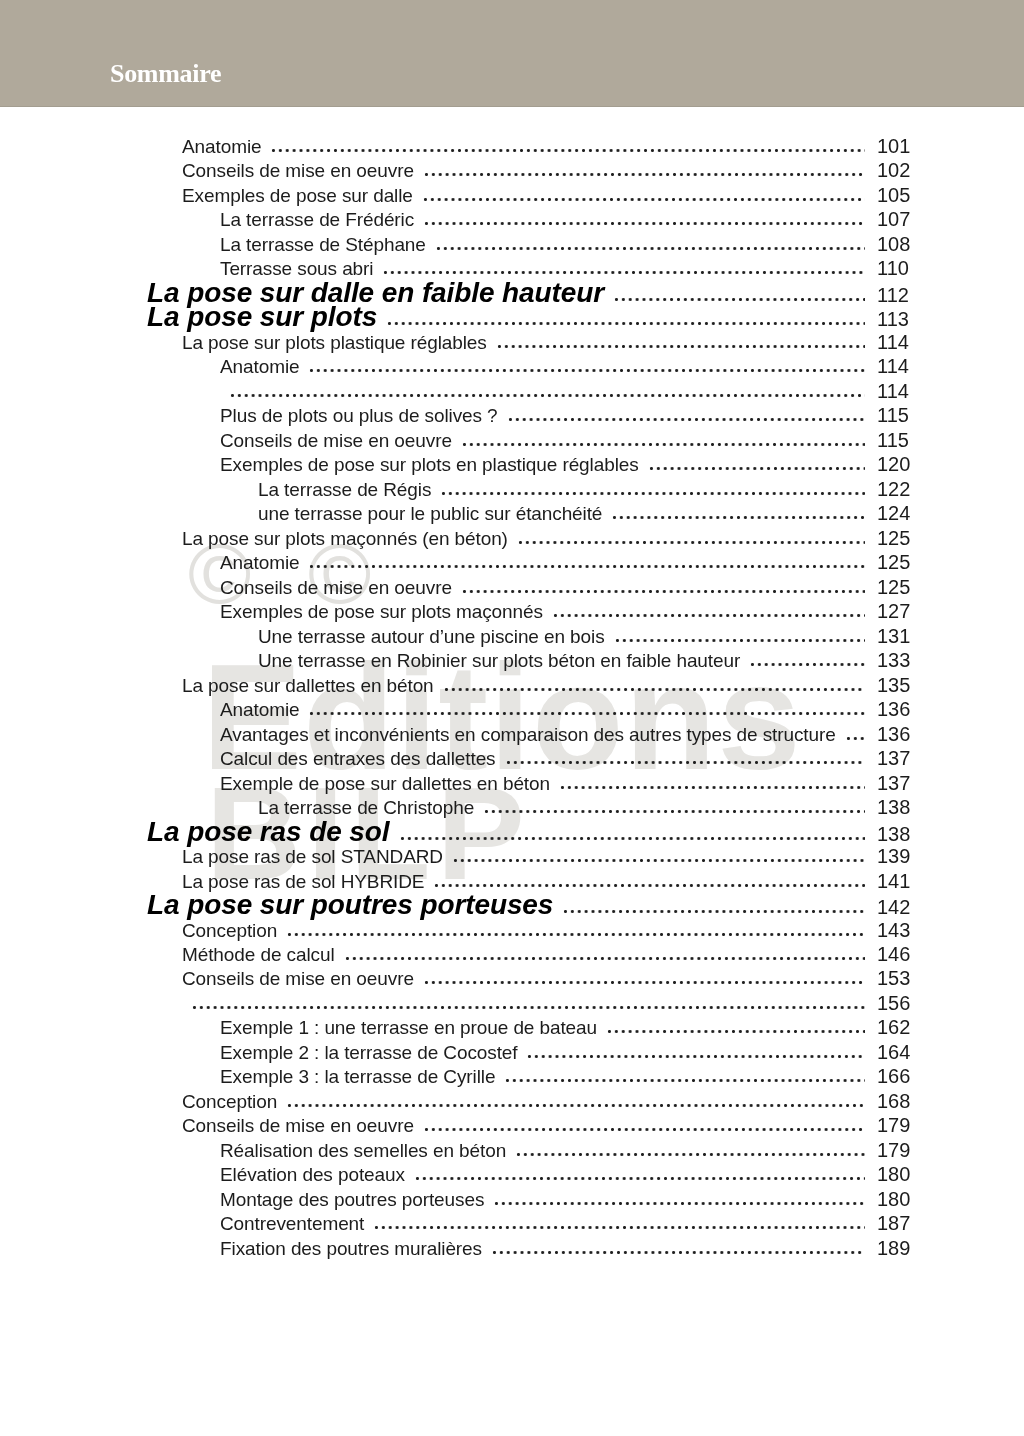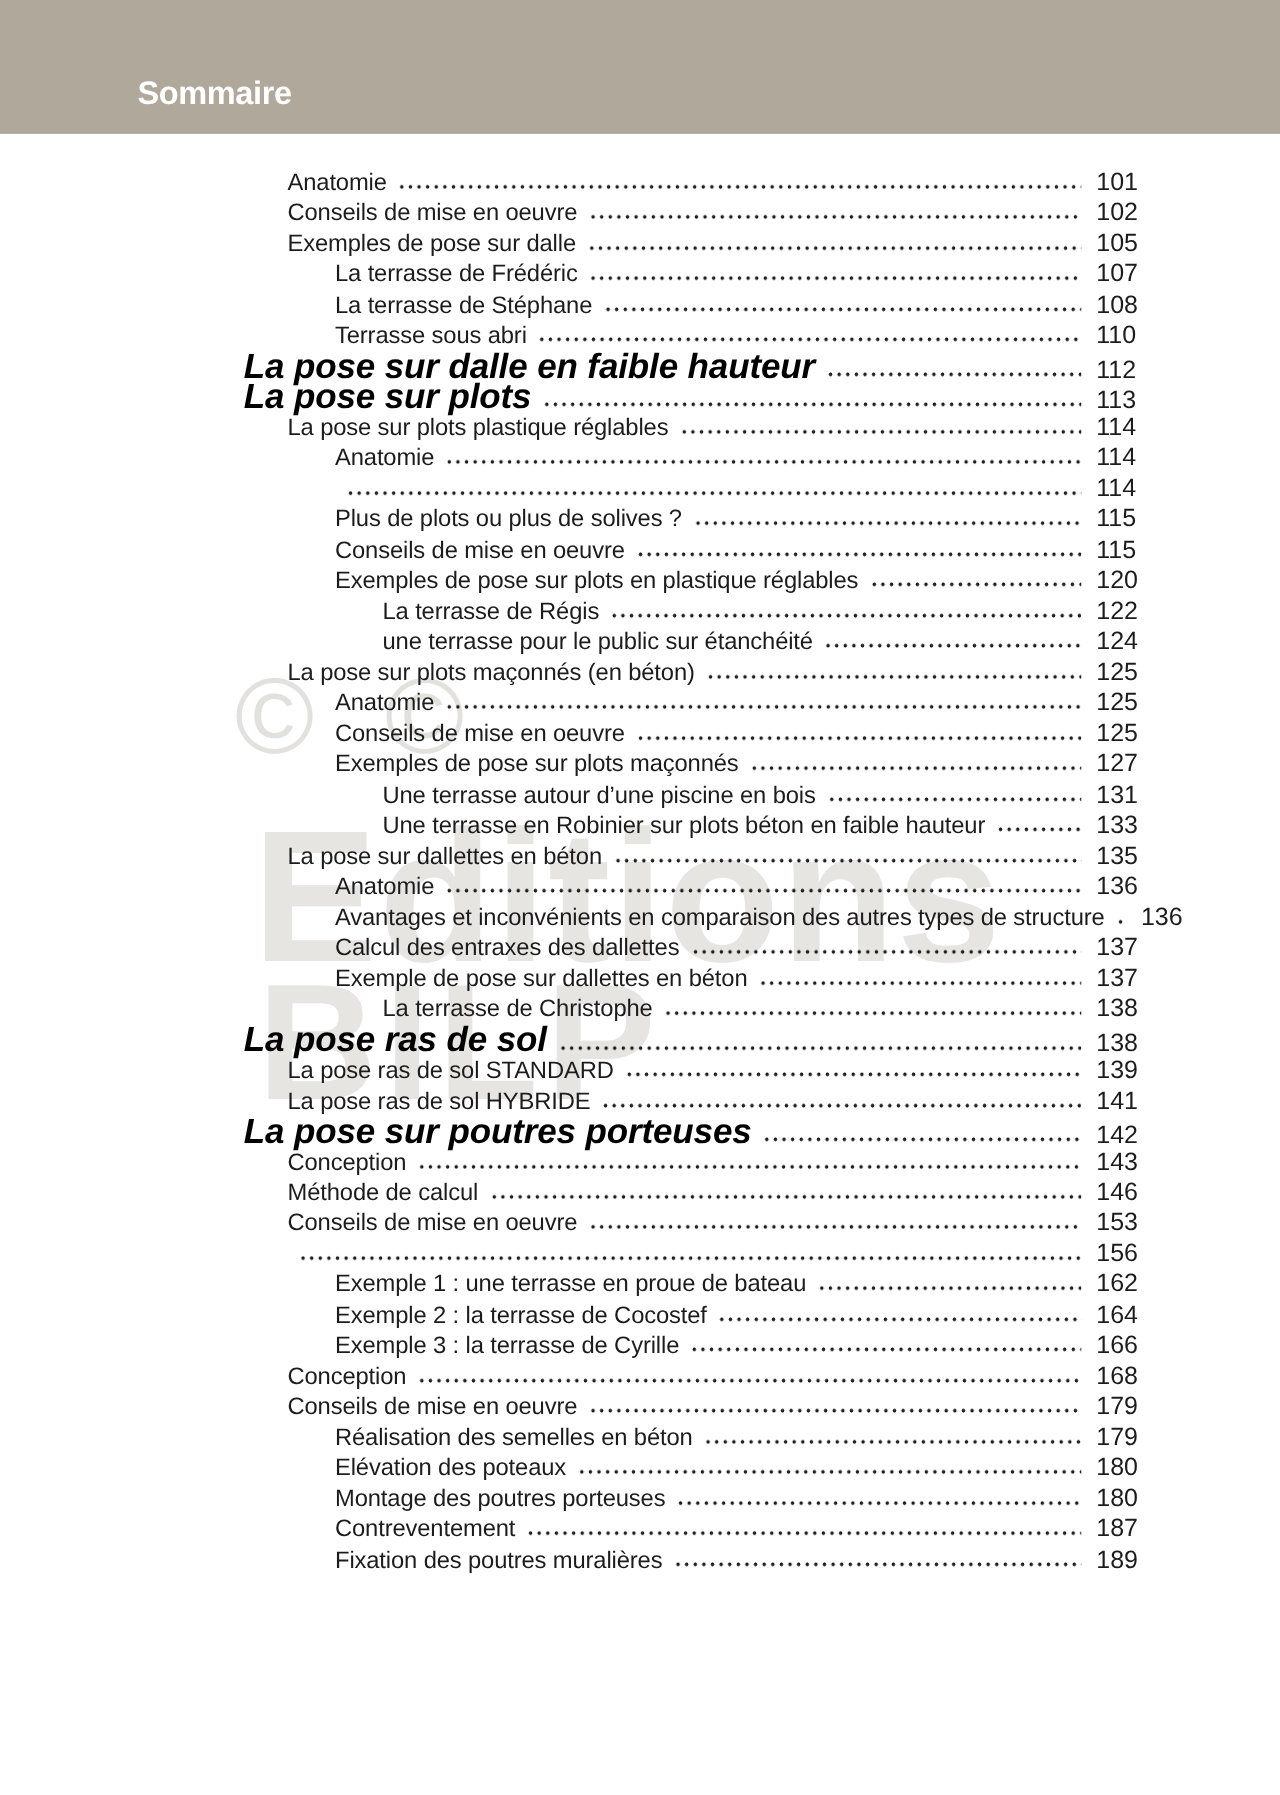--- a/index.html
+++ b/index.html
@@ -26,20 +26,21 @@
     width:1024px;height:107px;
     background:var(--header-bg);
     border-bottom:1px solid rgba(0,0,0,0.07);
   }
   .header .title{
     position:absolute;left:110px;top:61px;
     font-size:26px;line-height:26px;
     font-weight:700;
     letter-spacing:-0.3px;
     color:var(--header-text);
+    font-family:Liberation Serif, serif;
   }
   
   .watermark{position:absolute;inset:0;pointer-events:none;}
   .wm-copy{
     position:absolute;top:530px;
     font-size:86px;line-height:86px;font-weight:400;
     color:var(--watermark-copy);
   }
   .wm-copy.first{left:188px;}
   .wm-copy.second{left:308px;}
@@ -56,21 +57,20 @@
     color:var(--watermark);
   }
   
   .toc{
     position:absolute;left:147px;top:134px;right:107px;
   }
   .row{
     display:flex;align-items:baseline;
     height:24.49px;line-height:24.49px;
     white-space:nowrap;
-    margin-left:48px;
   }
   .row .label{
     flex:0 0 auto;
     font-size:19px;
     letter-spacing:-0.1px;
     color:var(--text);
   }
   .row.lvl0{padding-left:0;}
   .row.lvl1{padding-left:35px;}
   .row.lvl2{padding-left:73px;}

